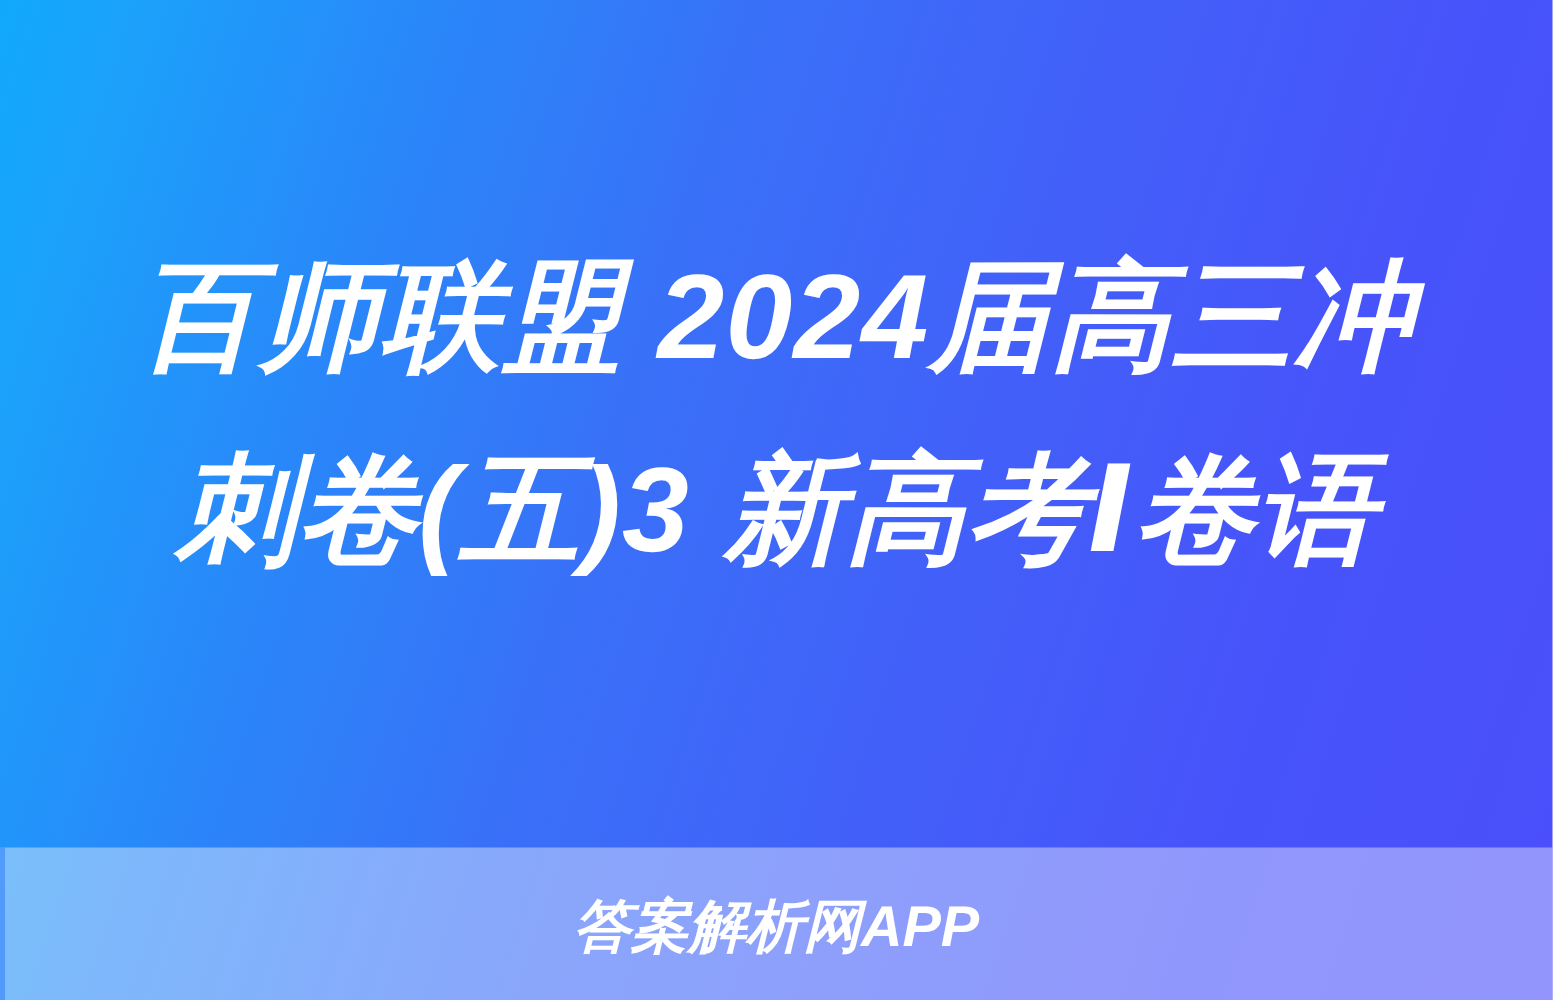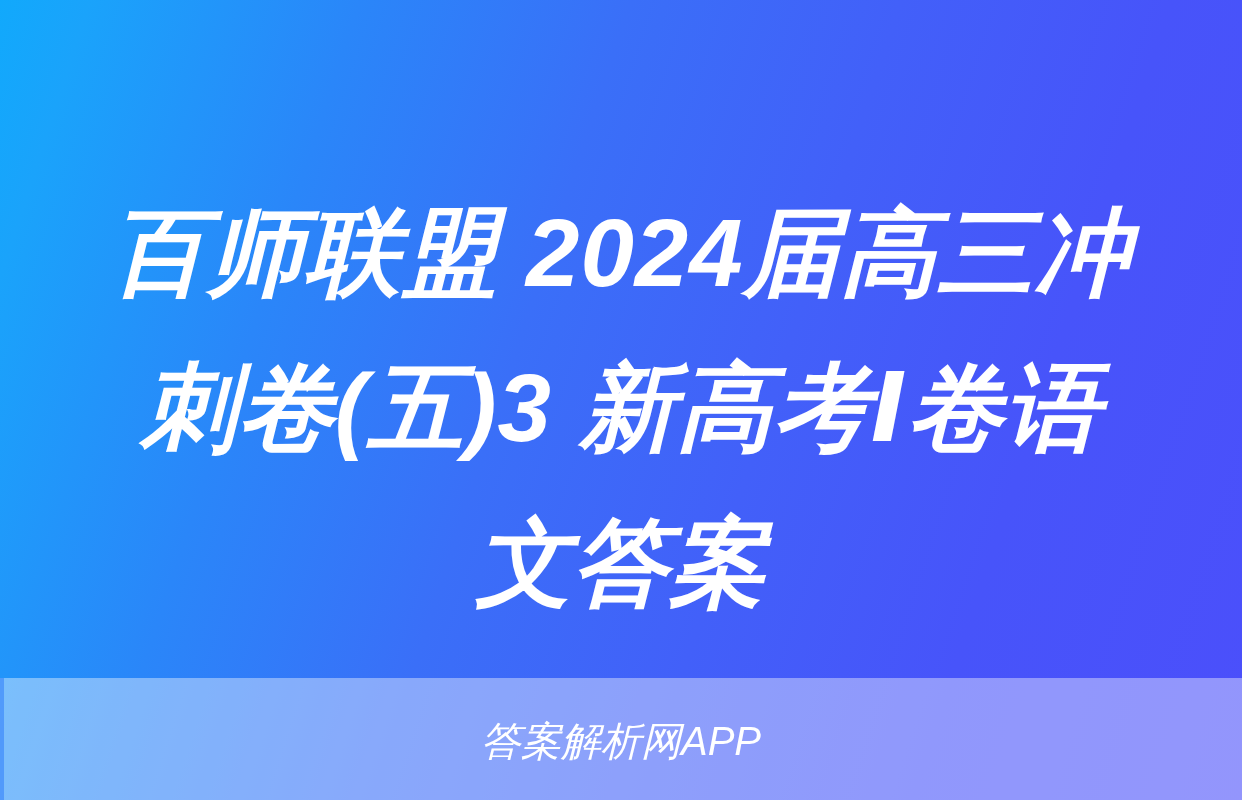--- a/index.html
+++ b/index.html
@@ -73,38 +73,37 @@
     position: absolute;
     left: 0;
     top: 0;
     width: 4px;
     height: 122px;
     background: rgba(30, 110, 250, 0.45);
   }
 
   #watermark-text {
     position: relative;
-    font-size: 40px;
+    font-size: 46px;
     line-height: 1;
-    font-weight: 400;
+    font-weight: 700;
     font-style: italic;
     letter-spacing: 0px;
     color: #ffffff;
     white-space: nowrap;
     margin-top: 4px;
   }
 </style>
 </head>
 <body>
 
 <div id="poster">
 
   <div id="title-block">
     <span class="title-line">百师联盟 2024届高三冲</span>
     <span class="title-line">刺卷(五)3 新高考Ⅰ卷语</span>
-    <span class="title-line">文答案</span>
   </div>
 
   <div id="watermark-band">
     <span id="watermark-text">答案解析网APP</span>
   </div>
 
 </div>
 
 </body></html>

